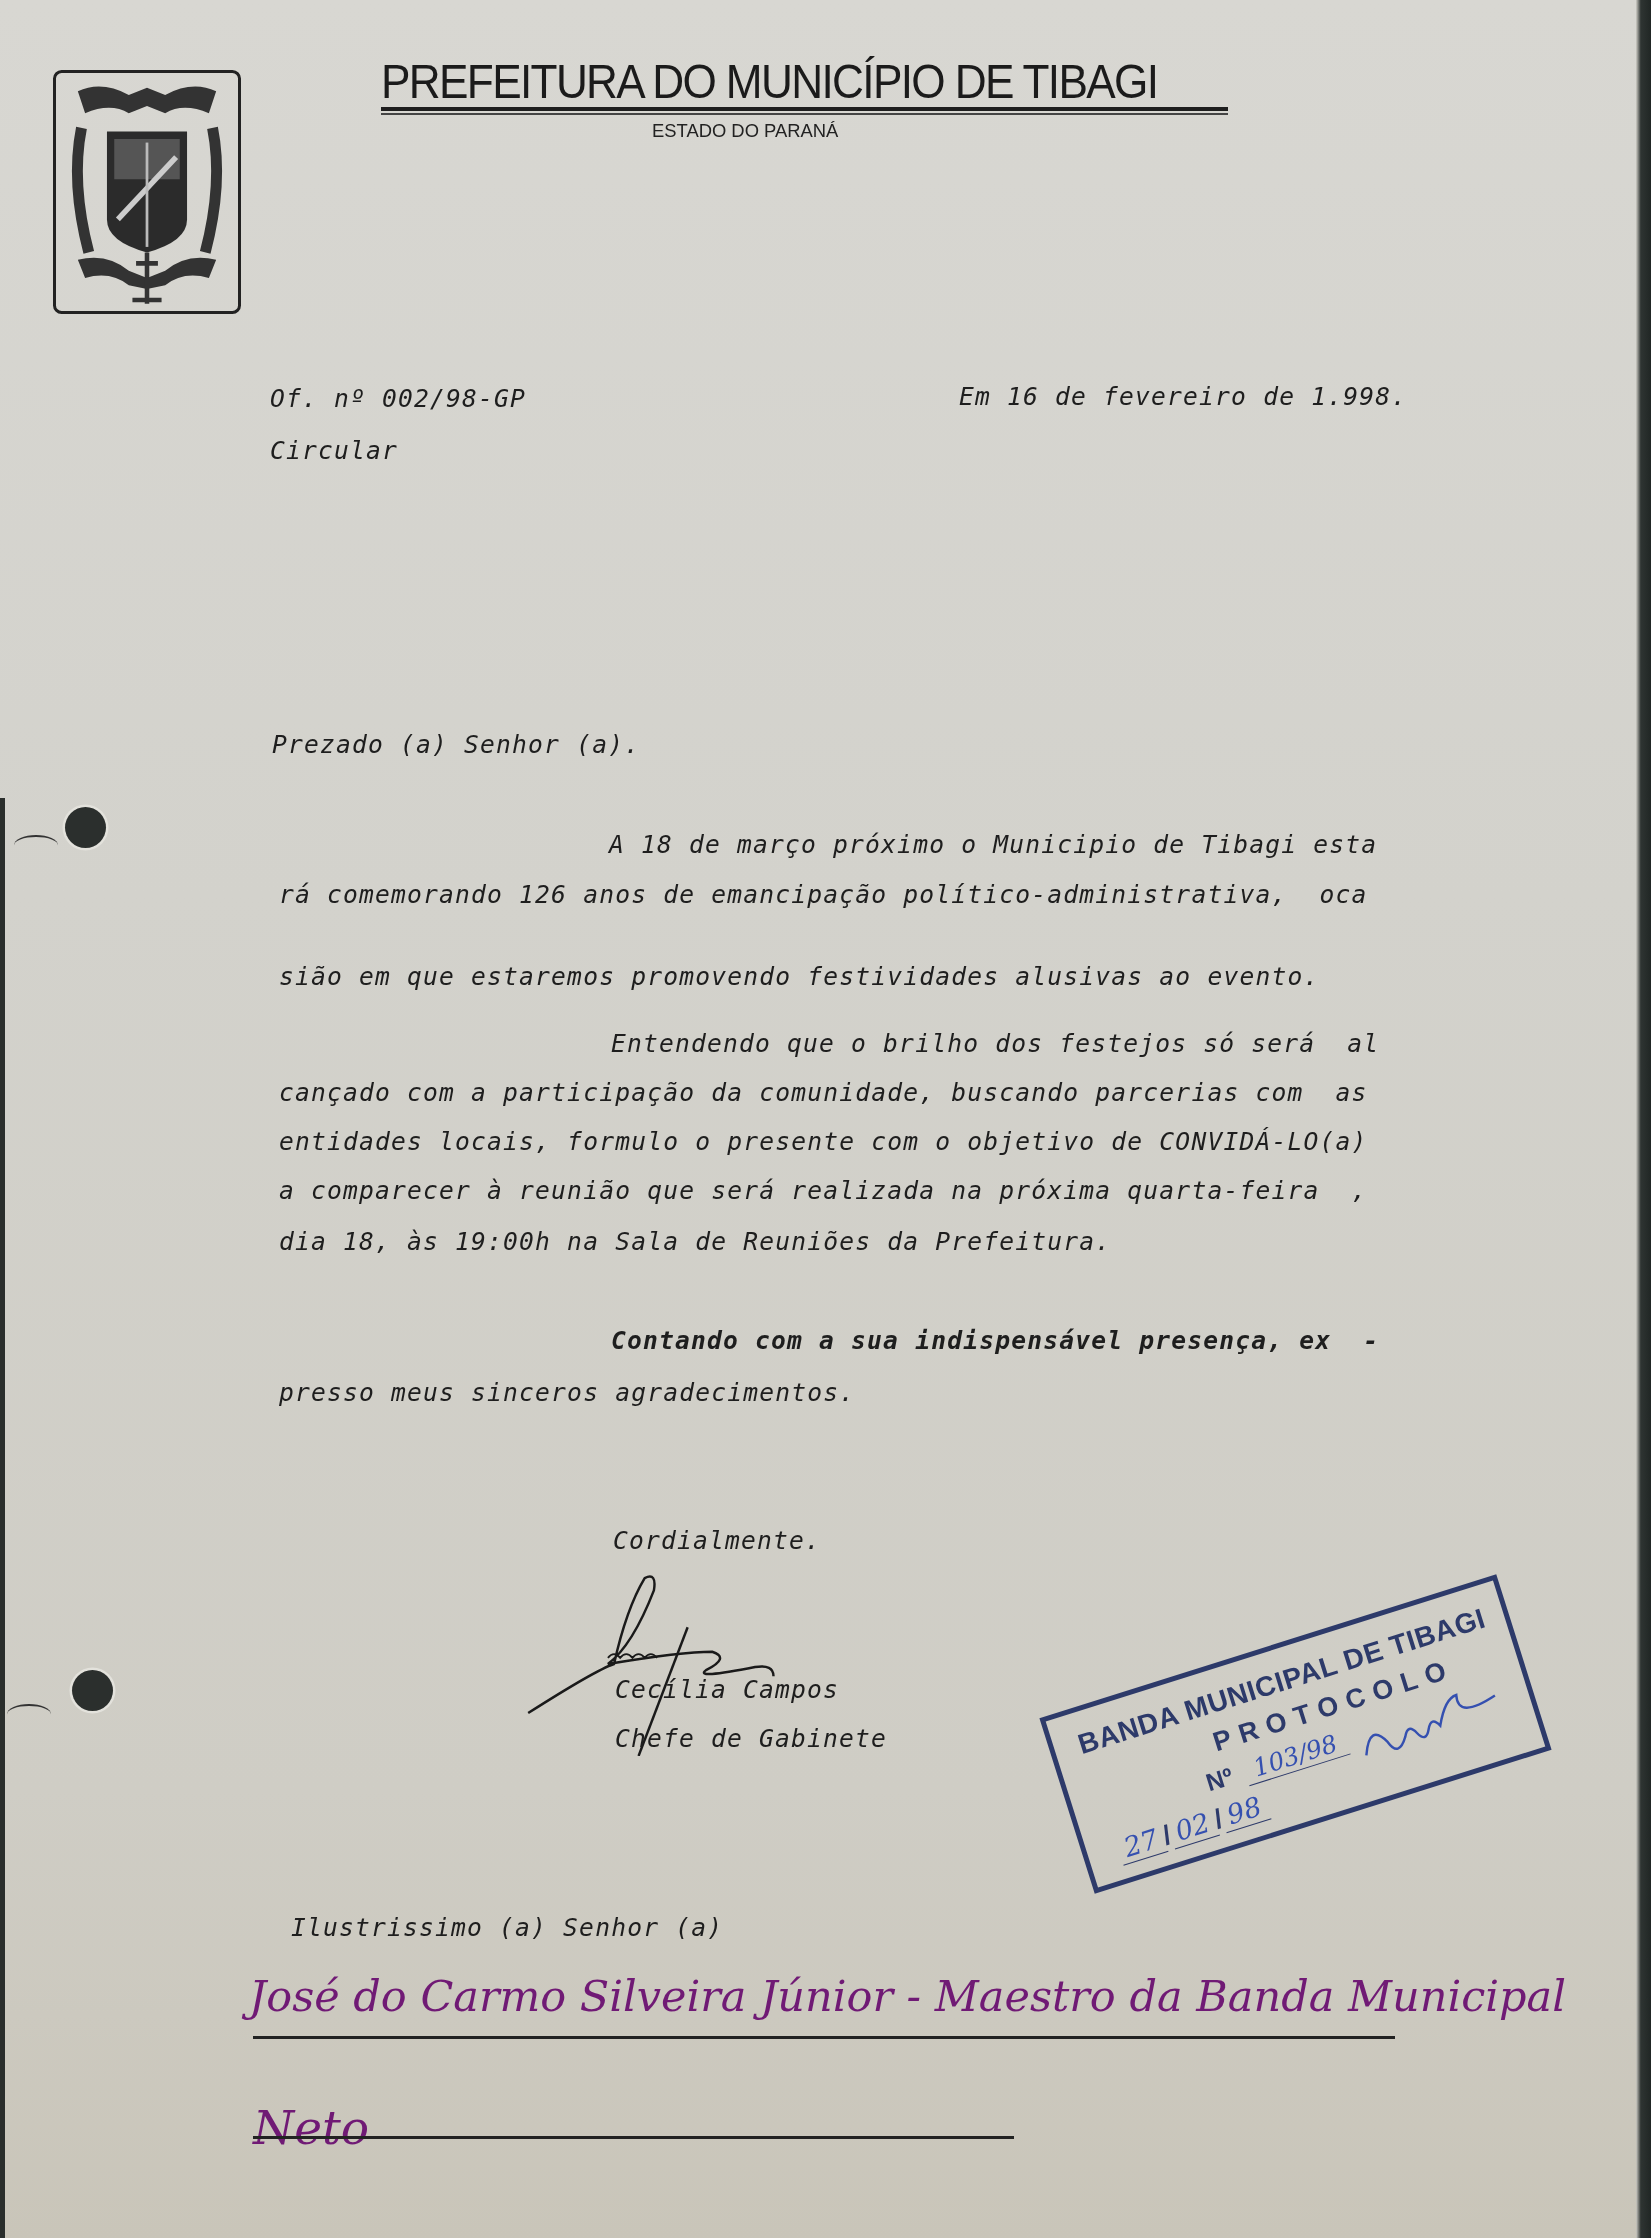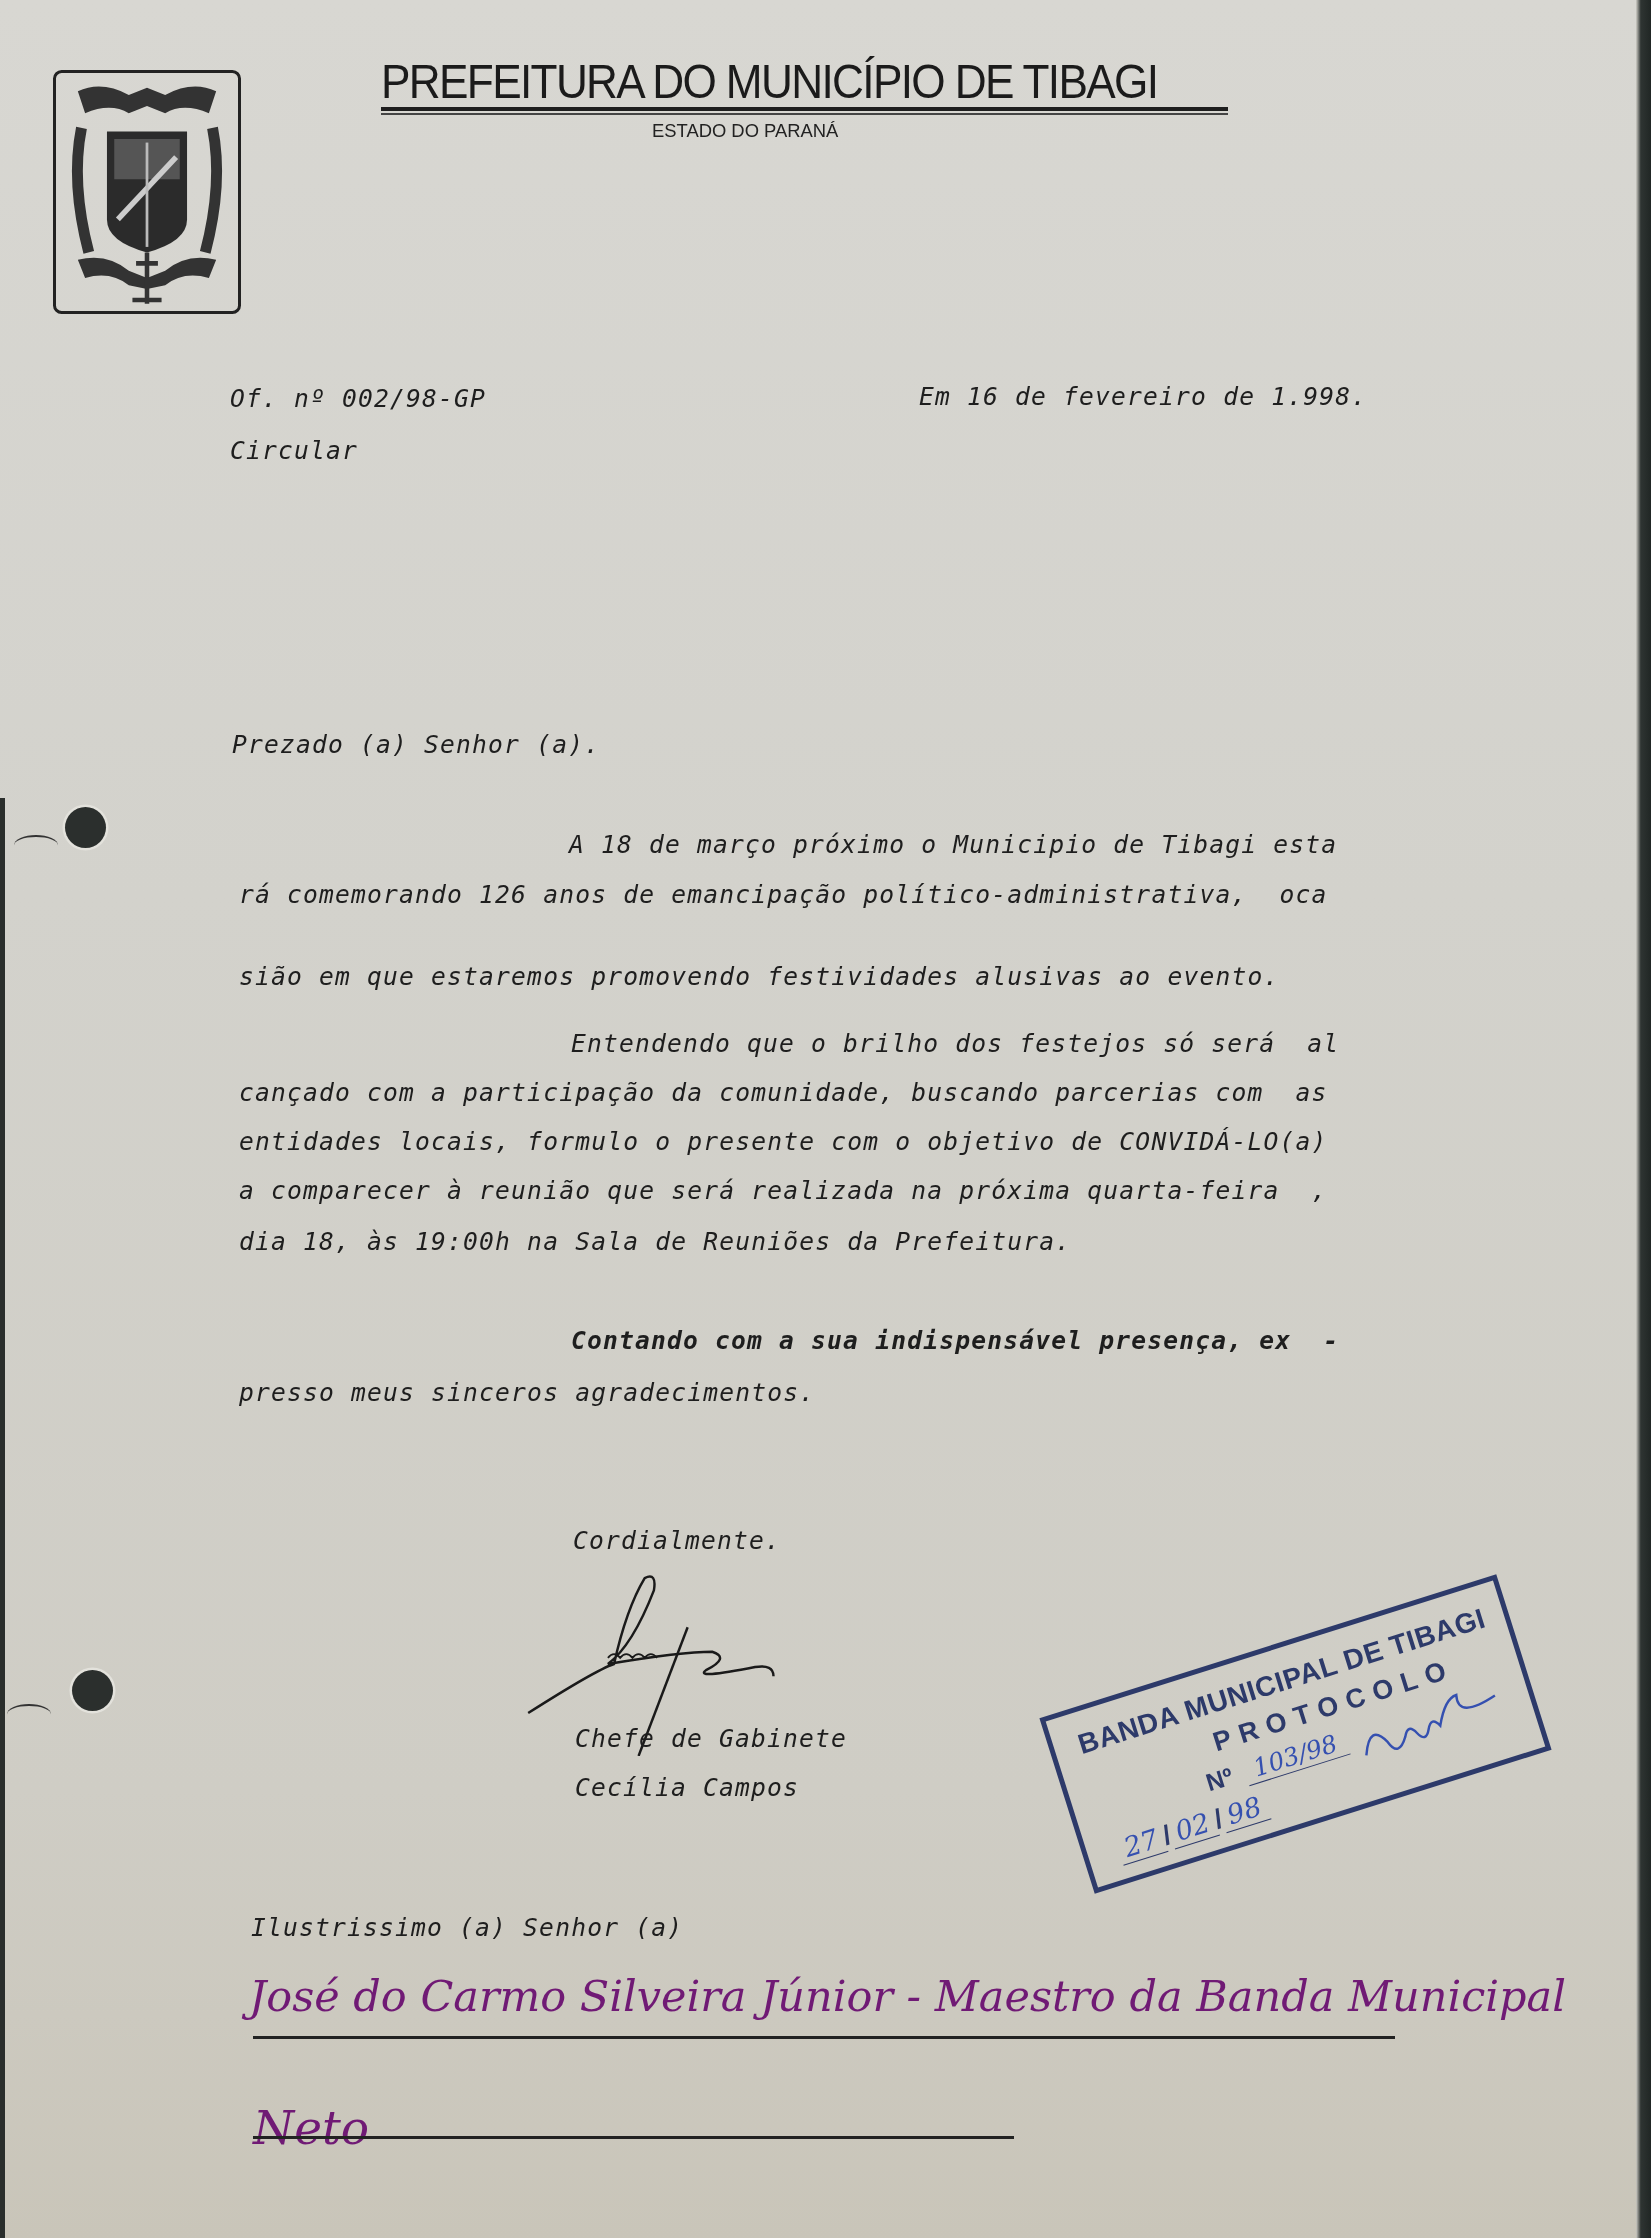--- a/index.html
+++ b/index.html
@@ -34,21 +34,21 @@
   }
   .head-rule1 { position:absolute; left:381px; top:107px; width:847px; height:4.3px; background:#1e1e1e; }
   .head-rule2 { position:absolute; left:381px; top:113px; width:847px; height:1.8px; background:#444; }
   .head-sub {
     position:absolute; left:652px; top:120px;
     font-family:"Liberation Sans", sans-serif; font-size:18.4px; color:#222; letter-spacing:0px;
   }
   
   .tw {
     position:absolute; font-family:"DejaVu Sans Mono", monospace; font-style:italic;
-    font-size:24.6px; color:#1e1e1e; white-space:pre; letter-spacing:1.2px;
+    font-size:24.6px; color:#1e1e1e; white-space:pre; letter-spacing:1.2px;margin-left:40px;
   }
   .hole {
     position:absolute; border-radius:50%; background:#2b2f2d;
     box-shadow:0 0 0 2.5px #e3e2dc;
   }
   .arc {
     position:absolute; width:44px; height:18.4px; border-top:2.5px solid #333; border-radius:50% 50% 0 0;
   }
   .stamp {
     position:absolute; left:1056px; top:1642px; width:479px; height:184px;
@@ -115,21 +115,21 @@
 <div class="tw" style="left:239px;top:1378px;">presso meus sinceros agradecimentos.</div>
 
 <div class="tw" style="left:573px;top:1526px;">Cordialmente.</div>
 <div style="position:absolute;left:522px;top:1572px;width:319px;height:184px;">
   <svg viewBox="0 0 520 300" width="319" height="184">
     <path d="M10 230 Q120 160 150 150 Q170 60 200 10 Q220 0 215 30 Q180 120 140 150 Q260 130 310 130 Q340 140 300 160 Q280 175 380 155 Q410 150 410 170" stroke="#1a1a1a" stroke-width="4" fill="none"></path>
     <path d="M270 90 L190 300" stroke="#1a1a1a" stroke-width="4" fill="none"></path>
     <path d="M140 140 q10 -12 20 0 q10 -12 20 0 q10 -12 20 0 q10 -12 20 0" stroke="#1a1a1a" stroke-width="3" fill="none"></path>
   </svg>
 </div>
-<div class="tw" style="left:575px;top:1773px;">Cecília Campos</div>
+<div class="tw" style="left:575px;top:1675px;">Cecília Campos</div>
 <div class="tw" style="left:575px;top:1724px;text-align:right;">Chefe de Gabinete</div>
 
 <div class="stamp">
   <div class="l1">BANDA MUNICIPAL DE TIBAGI</div>
   <div class="l2">PROTOCOLO</div>
   <div class="l3">
     <span>Nº</span>
     <span class="hand">103/98</span>
   </div>
   <div class="l4">

